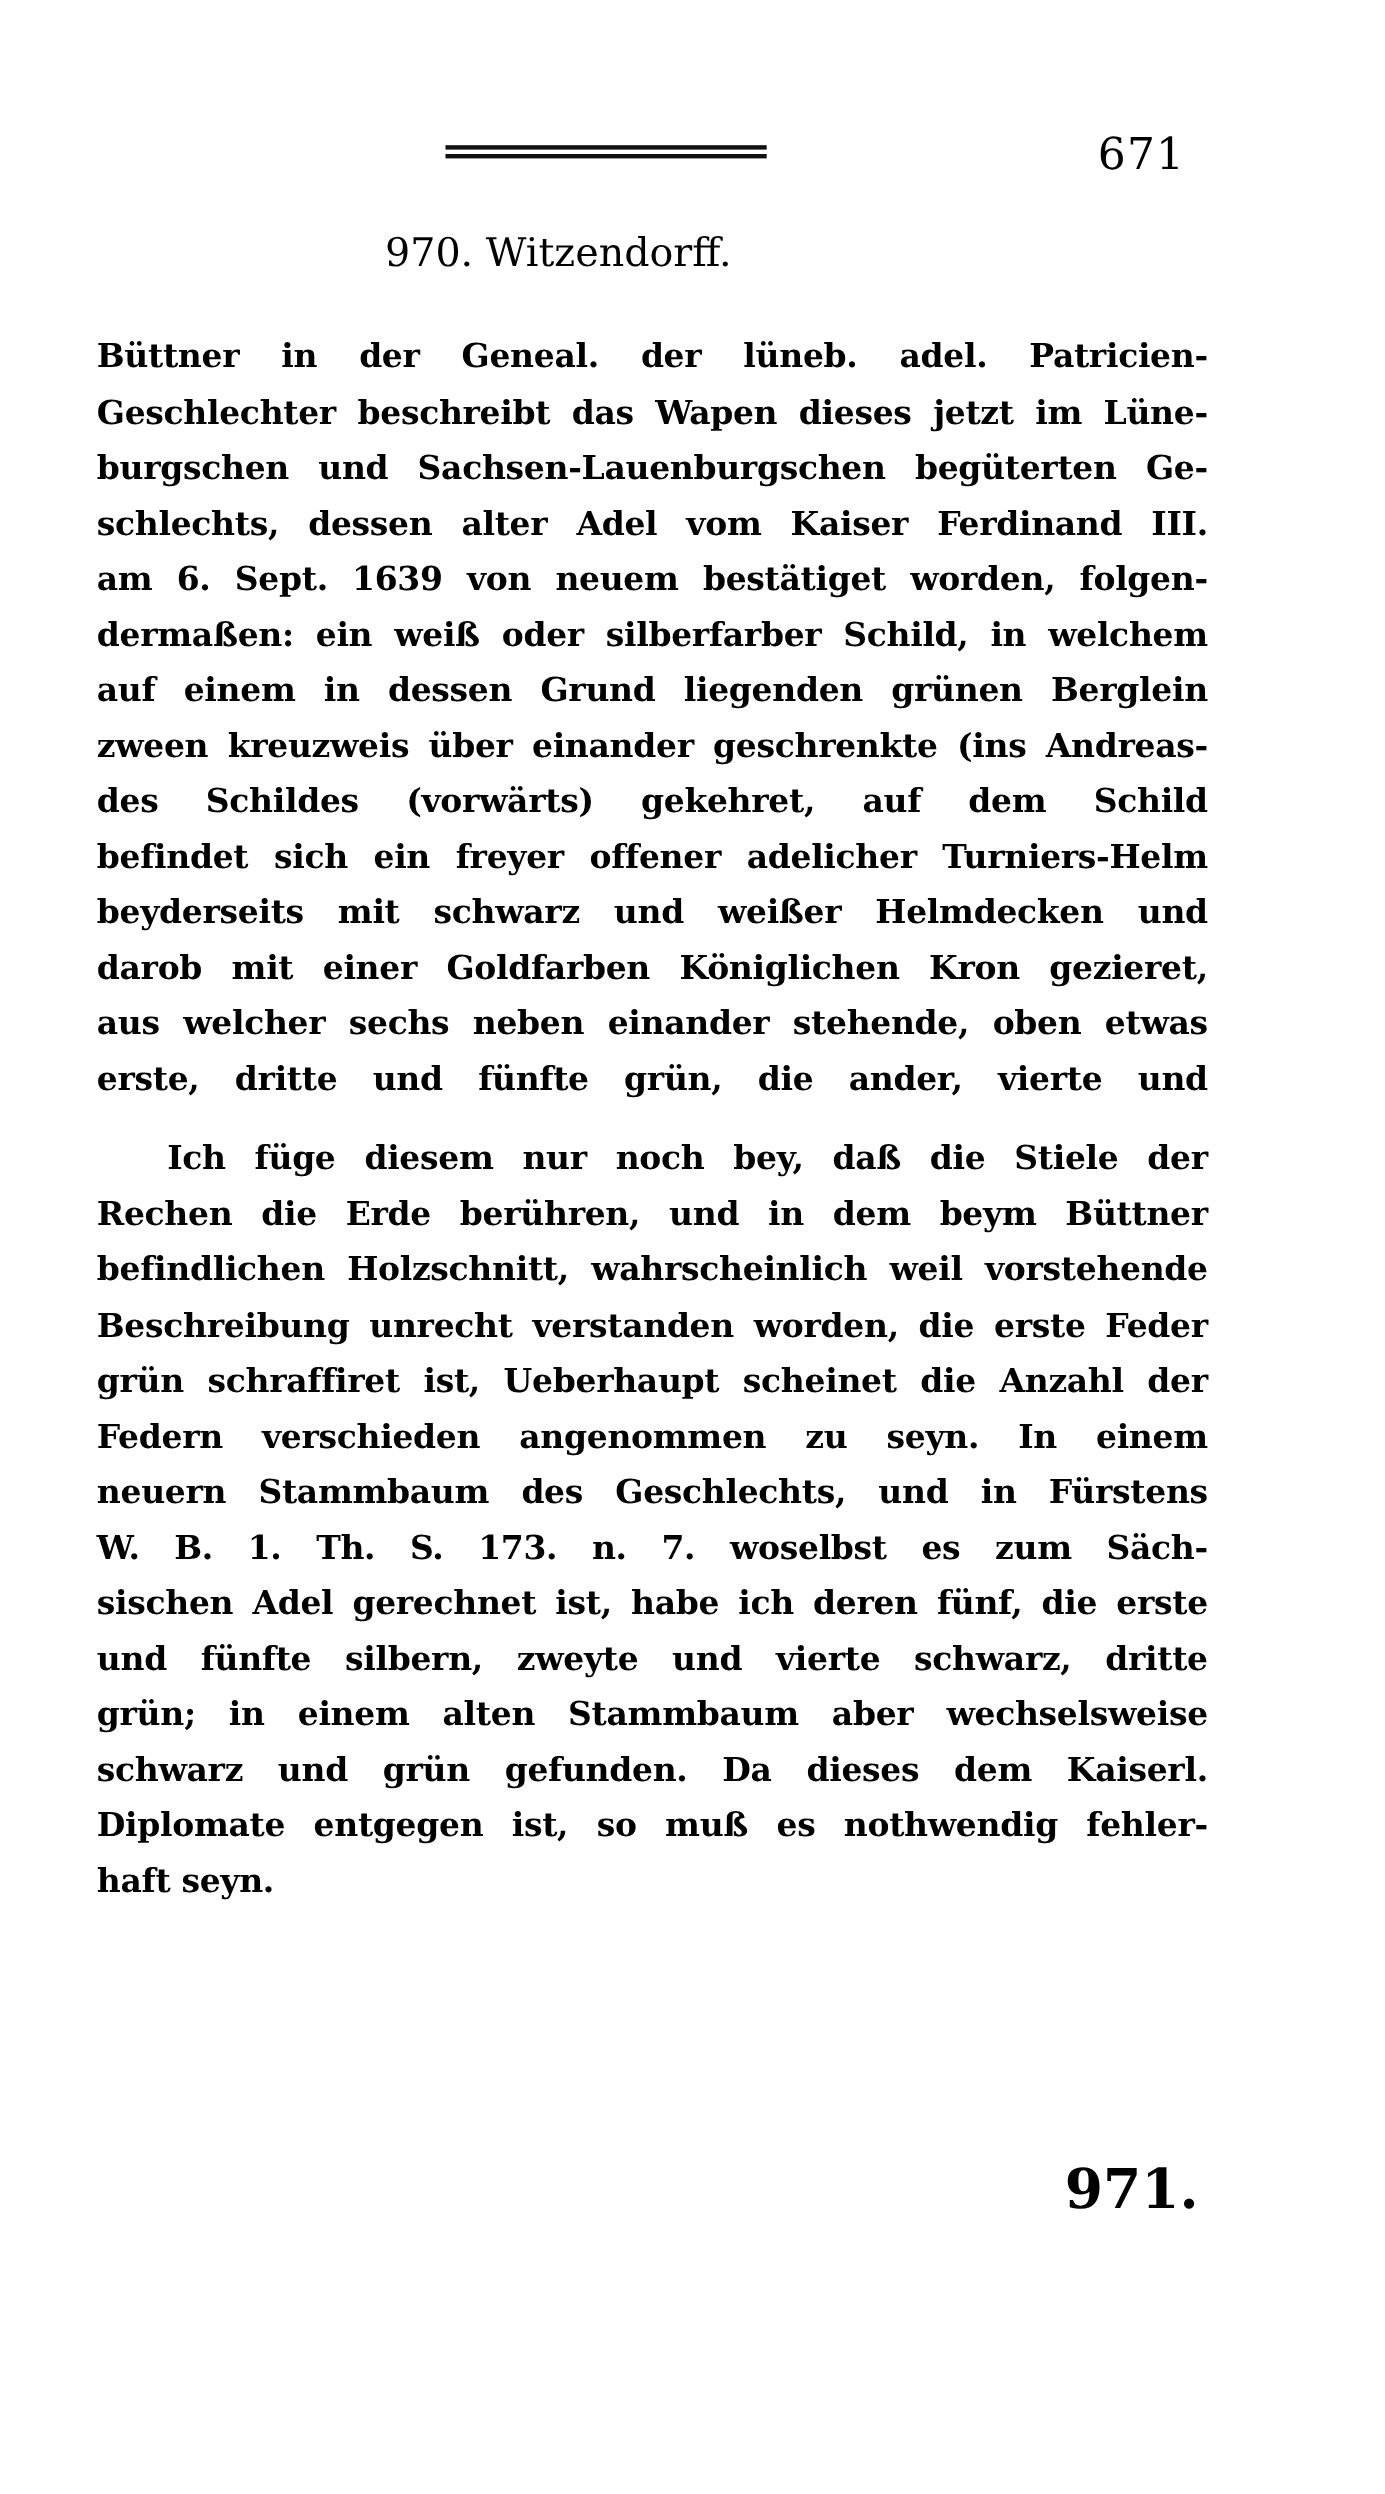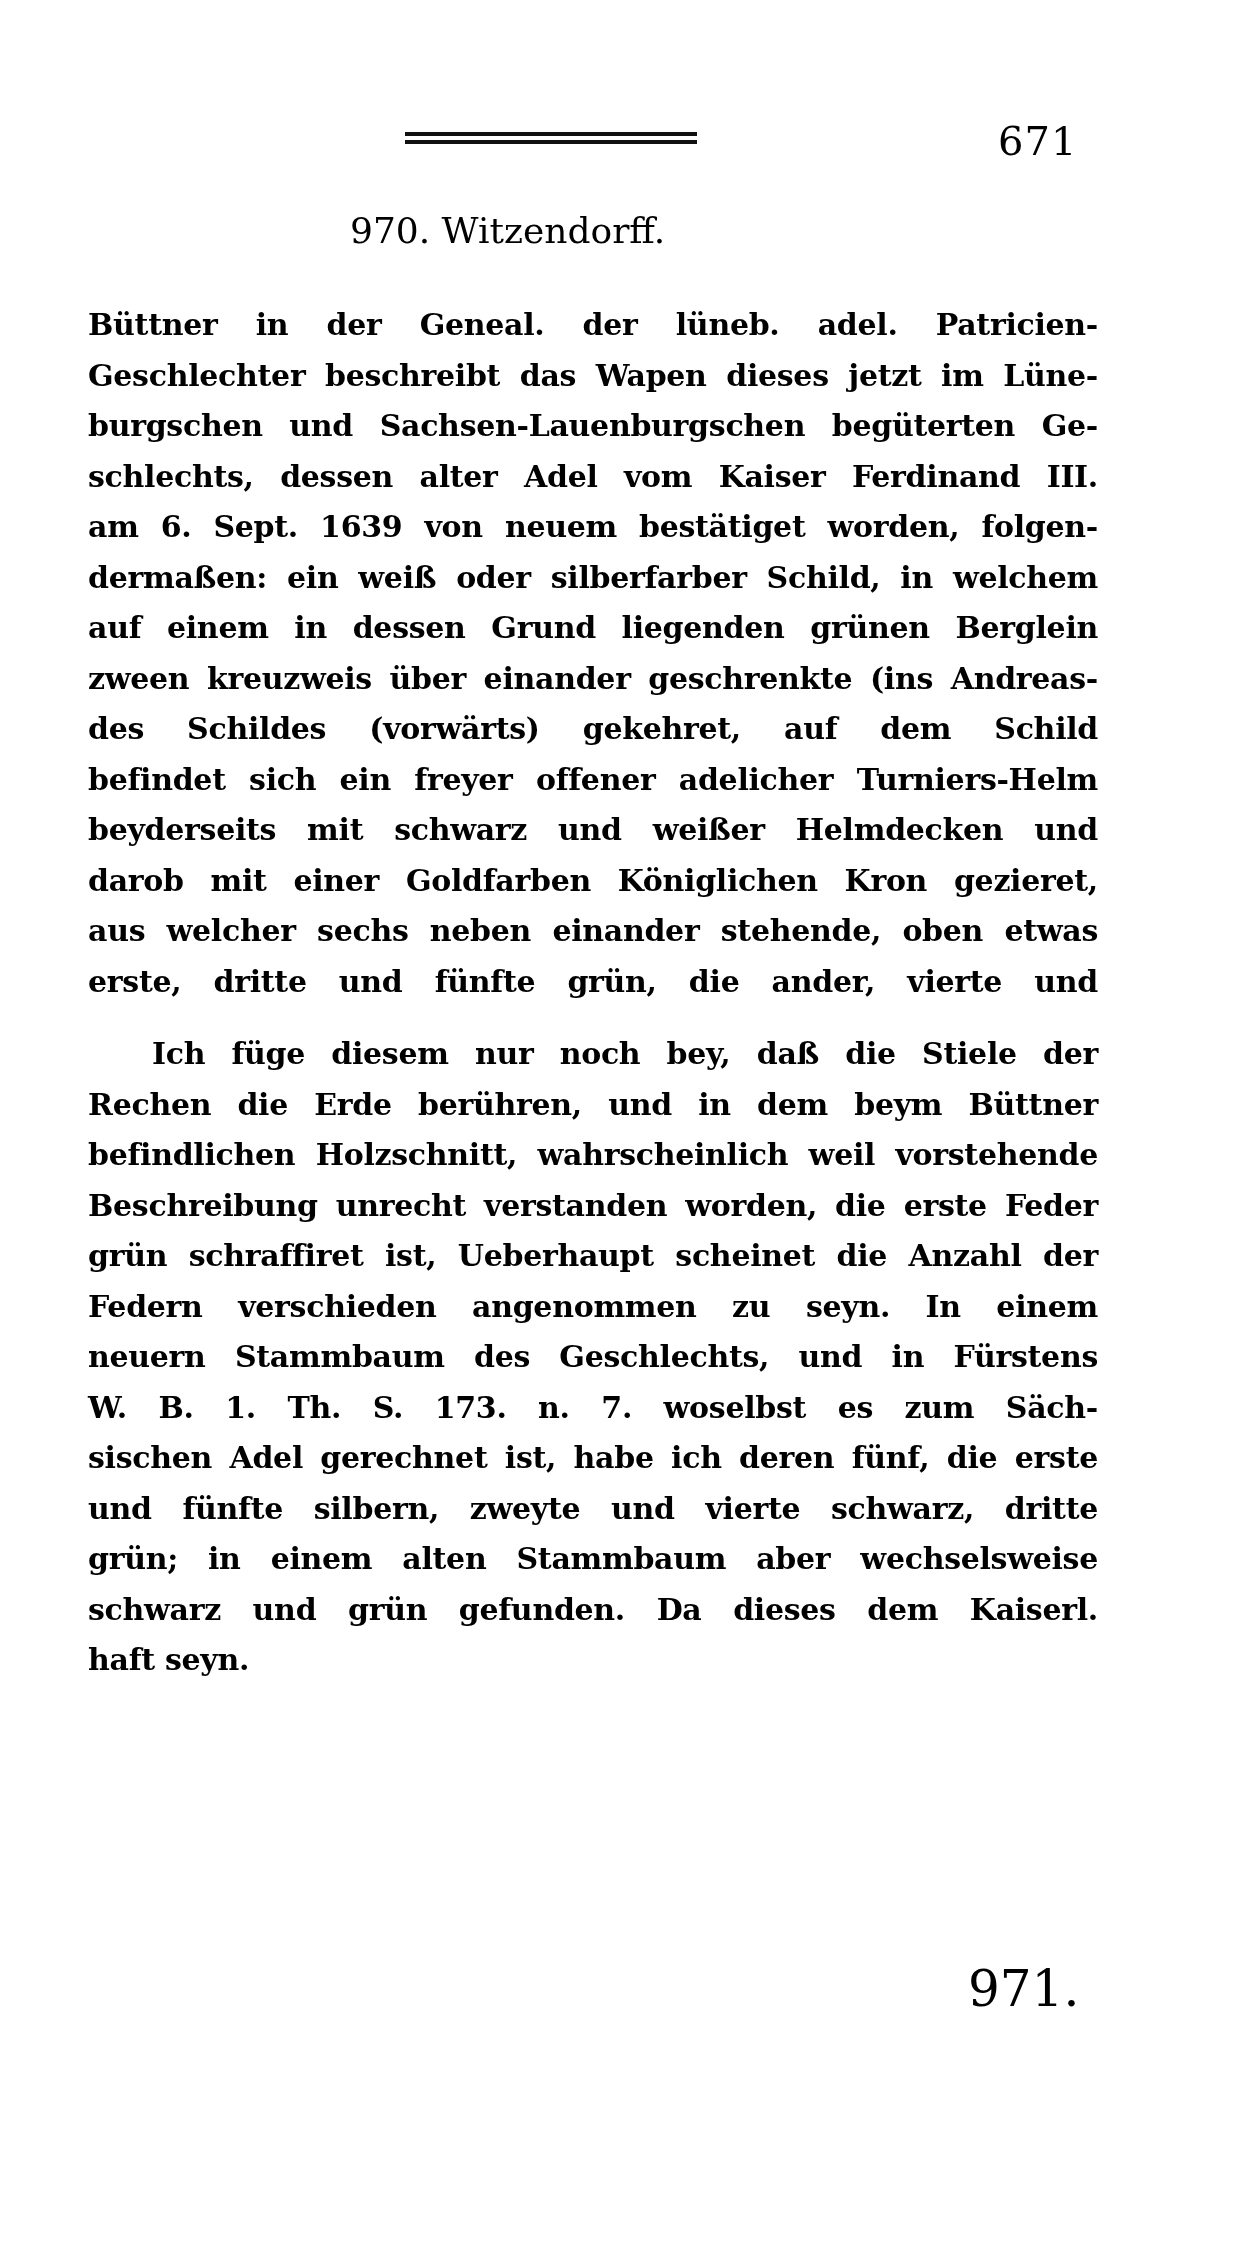--- a/index.html
+++ b/index.html
@@ -10,21 +10,21 @@
   .rule .bar.b1 { top: 0; }
   .rule .bar.b2 { top: 8px; }
   .pageno { position: absolute; left: 962px; top: 118px; font-size: 40px; letter-spacing: 1px; margin-left: 36px; }
   .title { position: absolute; left: 350px; top: 210px; font-size: 36px; font-weight: normal; white-space: nowrap; }
   .body { position: absolute; left: 88px; top: 300px; width: 1010px; }
   .line { font-size: 30px; font-weight: bold; line-height: 50.5px; height: 50.5px; white-space: nowrap;
           text-align: justify; text-align-last: justify; letter-spacing: -0.3px; }
   .line.last { text-align-last: left; }
   .line.indent { padding-left: 64px; }
   .gap { height: 22px; }
-  .catchword { position: absolute; left: 968px; top: 1960px; font-size: 50px; font-weight: normal; }
+  .catchword { position: absolute; left: 968px; top: 1960px; font-size: 50px; font-weight: bold; }
 </style>
 </head>
 <body>
 
 <div class="rule">
   <div class="bar b1"></div>
   <div class="bar b2"></div>
 </div>
 <div class="pageno">671</div>
 
@@ -54,17 +54,18 @@
     <div class="line">befindlichen Holzschnitt, wahrscheinlich weil vorstehende</div>
     <div class="line">Beschreibung unrecht verstanden worden, die erste Feder</div>
     <div class="line">grün schraffiret ist, Ueberhaupt scheinet die Anzahl der</div>
     <div class="line">Federn verschieden angenommen zu seyn. In einem</div>
     <div class="line">neuern Stammbaum des Geschlechts, und in Fürstens</div>
     <div class="line">W. B. 1. Th. S. 173. n. 7. woselbst es zum Säch-</div>
     <div class="line">sischen Adel gerechnet ist, habe ich deren fünf, die erste</div>
     <div class="line">und fünfte silbern, zweyte und vierte schwarz, dritte</div>
     <div class="line">grün; in einem alten Stammbaum aber wechselsweise</div>
     <div class="line">schwarz und grün gefunden. Da dieses dem Kaiserl.</div>
+    <div class="line">Diplomate entgegen ist, so muß es nothwendig fehler-</div>
     <div class="line last">haft seyn.</div>
   </div>
 </div>
 
 <div class="catchword">971.</div>
 
 </body></html>

